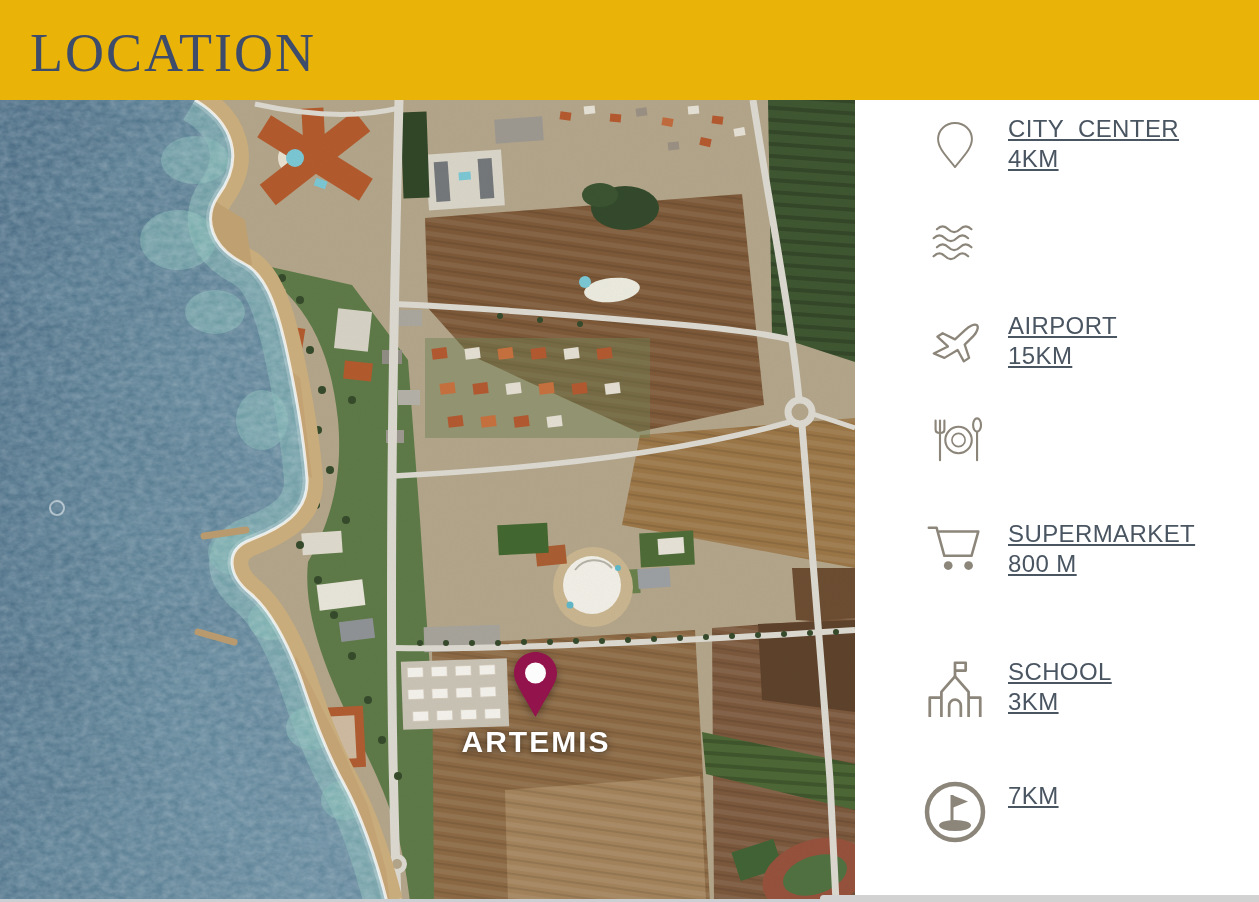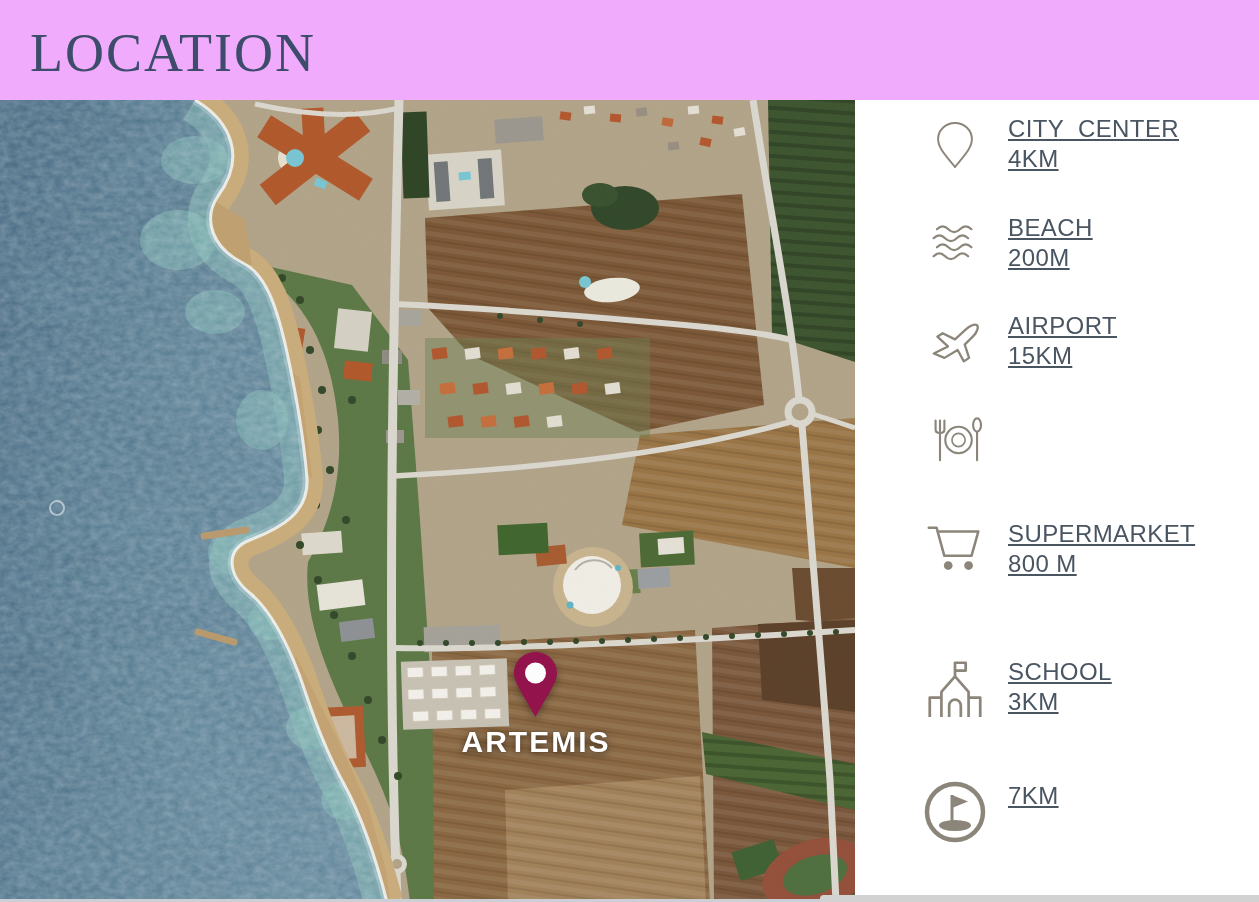--- a/index.html
+++ b/index.html
@@ -5,21 +5,21 @@
   :root{
     --title_color:#3e4c6b; --text_color:#4a5562; --icon_color:#8c857a;
     --pin_color:#93134d; --label_color:#ffffff; --panel_bg:#ffffff;
     --strip_color:#d2d2d2; --sea_color:#4f7389; --sand_color:#c9ac7b;
     --land_color:#b3a58a; --road_color:#dcd9d1;
   }
   *{margin:0;padding:0;box-sizing:border-box;}
   html,body{width:1259px;height:902px;background:#fff;overflow:hidden;
     font-family:"Liberation Sans",sans-serif;}
   .page{position:relative;width:1259px;height:902px;background:var(--panel_bg);}
-  .header{position:absolute;left:0;top:0;width:1259px;height:100px;background:#f0abfc;}
+  .header{position:absolute;left:0;top:0;width:1259px;height:100px;background:#eab308;}
   .page-title{position:absolute;left:30px;top:22px;font-family:"Liberation Serif",serif;
     font-size:54px;font-weight:500;letter-spacing:2px;color:var(--title_color);}
   .map-area{position:absolute;left:0;top:100px;width:855px;height:802px;overflow:hidden;}
   .map-area svg.basemap{display:block;width:855px;height:802px;}
   .map-pin{position:absolute;left:514px;top:552px;width:43px;height:65px;
     filter:drop-shadow(0 3px 4px rgba(0,0,0,.35));}
   .map-label{position:absolute;left:396px;top:625px;width:280px;text-align:center;
     color:var(--label_color);font-size:30px;font-weight:800;letter-spacing:2px;
     text-shadow:0 2px 8px rgba(0,0,0,.5), 0 0 2px rgba(0,0,0,.25);}
   .amenities{position:absolute;left:855px;top:100px;width:404px;height:802px;background:var(--panel_bg);}
@@ -311,24 +311,20 @@
 
     <div class="amenity" style="top:108px">
       <div class="icon-box">
         <svg width="60" height="56" viewBox="0 0 68 68" fill="none" stroke-width="2.6" stroke-linecap="round">
           <path d="M12 16 q7 -7 14 0 t14 0 t14 0"></path>
           <path d="M8 27 q7 -7 14 0 t14 0 t14 0"></path>
           <path d="M12 38 q7 -7 14 0 t14 0 t14 0"></path>
           <path d="M8 49 q7 -7 14 0 t14 0 t14 0"></path>
         </svg>
       </div>
-      <div class="amenity-text">
-        <div class="amenity-label">BEACH</div>
-        <div class="amenity-distance">200M</div>
-      </div>
     </div>
 
     <div class="amenity" style="top:206px">
       <div class="icon-box">
         <svg width="64" height="60" viewBox="0 0 68 68" fill="none" stroke-width="2.6" stroke-linecap="round" stroke-linejoin="round">
           <path d="M10 47 L26 39 L14 28 L20 24 L34 31 L46 20 C50 16 56 13 59 15 C61 17 59 23 55 27 L45 37 L50 52 L44 56 L37 43 L22 52 Z"></path>
         </svg>
       </div>
       <div class="amenity-text">
         <div class="amenity-label">AIRPORT</div>

